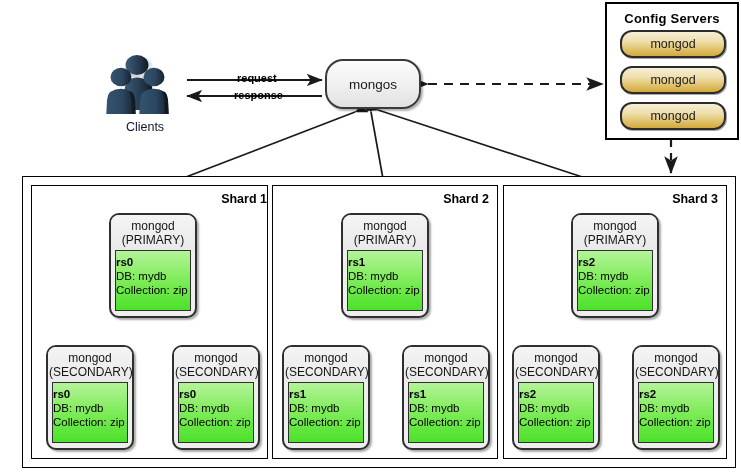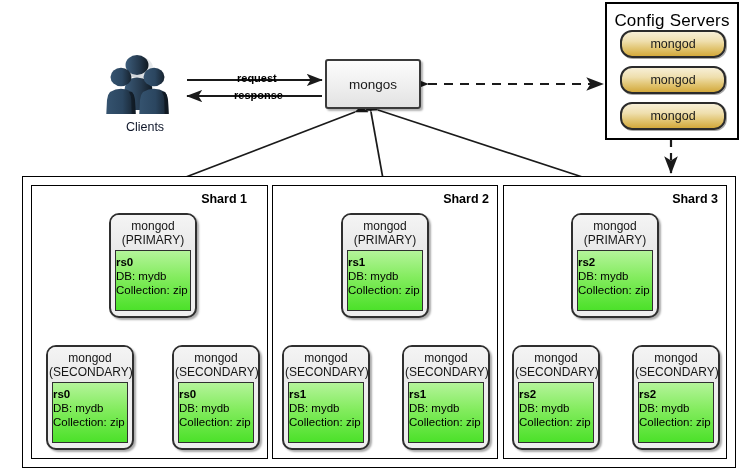--- a/index.html
+++ b/index.html
@@ -5,31 +5,31 @@
   html,body{margin:0;padding:0;background:#ffffff;}
   body{width:741px;height:472px;overflow:hidden;
        font-family:"Liberation Sans","DejaVu Sans",sans-serif;color:#111;}
   #stage{position:relative;width:741px;height:472px;}
 
   
   .abs{position:absolute;box-sizing:border-box;}
 
   
   .panel{border:2px solid #000;background:#fff;}
-  .panel-title{font-size:17px;font-weight:normal;text-align:center;
+  .panel-title{font-size:13px;font-weight:bold;text-align:center;
                letter-spacing:.2px;color:#000;}
 
   .pill{border:2px solid #2b2b2b;border-radius:12px;
         background:linear-gradient(180deg,#f7efd6 0%,#efdfae 38%,#e3c878 65%,#d3a93c 100%);
         display:flex;align-items:center;justify-content:center;
         font-size:12.5px;color:#1a1a1a;
         box-shadow:1px 1px 0 rgba(0,0,0,.35);}
 
   
-  .mongos{border:2px solid #3a3a3a;border-radius:3px;
+  .mongos{border:2px solid #3a3a3a;border-radius:18px;
           background:linear-gradient(180deg,#fcfcfc 0%,#f0f0f0 50%,#e2e2e2 100%);
           display:flex;align-items:center;justify-content:center;
           font-size:13.5px;color:#1a1a1a;
           box-shadow:2px 2px 2px rgba(0,0,0,.30);}
 
   
   .outer-box{border:1.5px solid #000;background:#fff;}
   .shard-box{border:1.5px solid #000;background:#fff;}
   .shard-label{position:absolute;font-size:12.5px;font-weight:bold;color:#000;}
 
@@ -139,21 +139,21 @@
       <span>mongod</span>
     </div>
     <div class="abs pill" style="left:13px;top:98px;width:106px;height:28px;">
       <span>mongod</span>
     </div>
   </div>
 
   <div class="abs outer-box" style="left:22px;top:176px;width:714px;height:292px;"></div>
 
   <div class="abs shard-box" style="left:31px;top:185px;width:237px;height:274px;">
-    <div class="shard-label" style="right:20px;top:6px;">Shard 1</div>
+    <div class="shard-label" style="right:0;top:6px;">Shard 1</div>
   </div>
 
   <div class="abs node" style="left:109px;top:213px;width:88px;height:105px;">
     <div class="node-head">
       <span>mongod</span>
       <span class="l2">(PRIMARY)</span>
     </div>
     <div class="node-body">
       <div class="rs">rs0</div>
       <div>DB: mydb</div>

